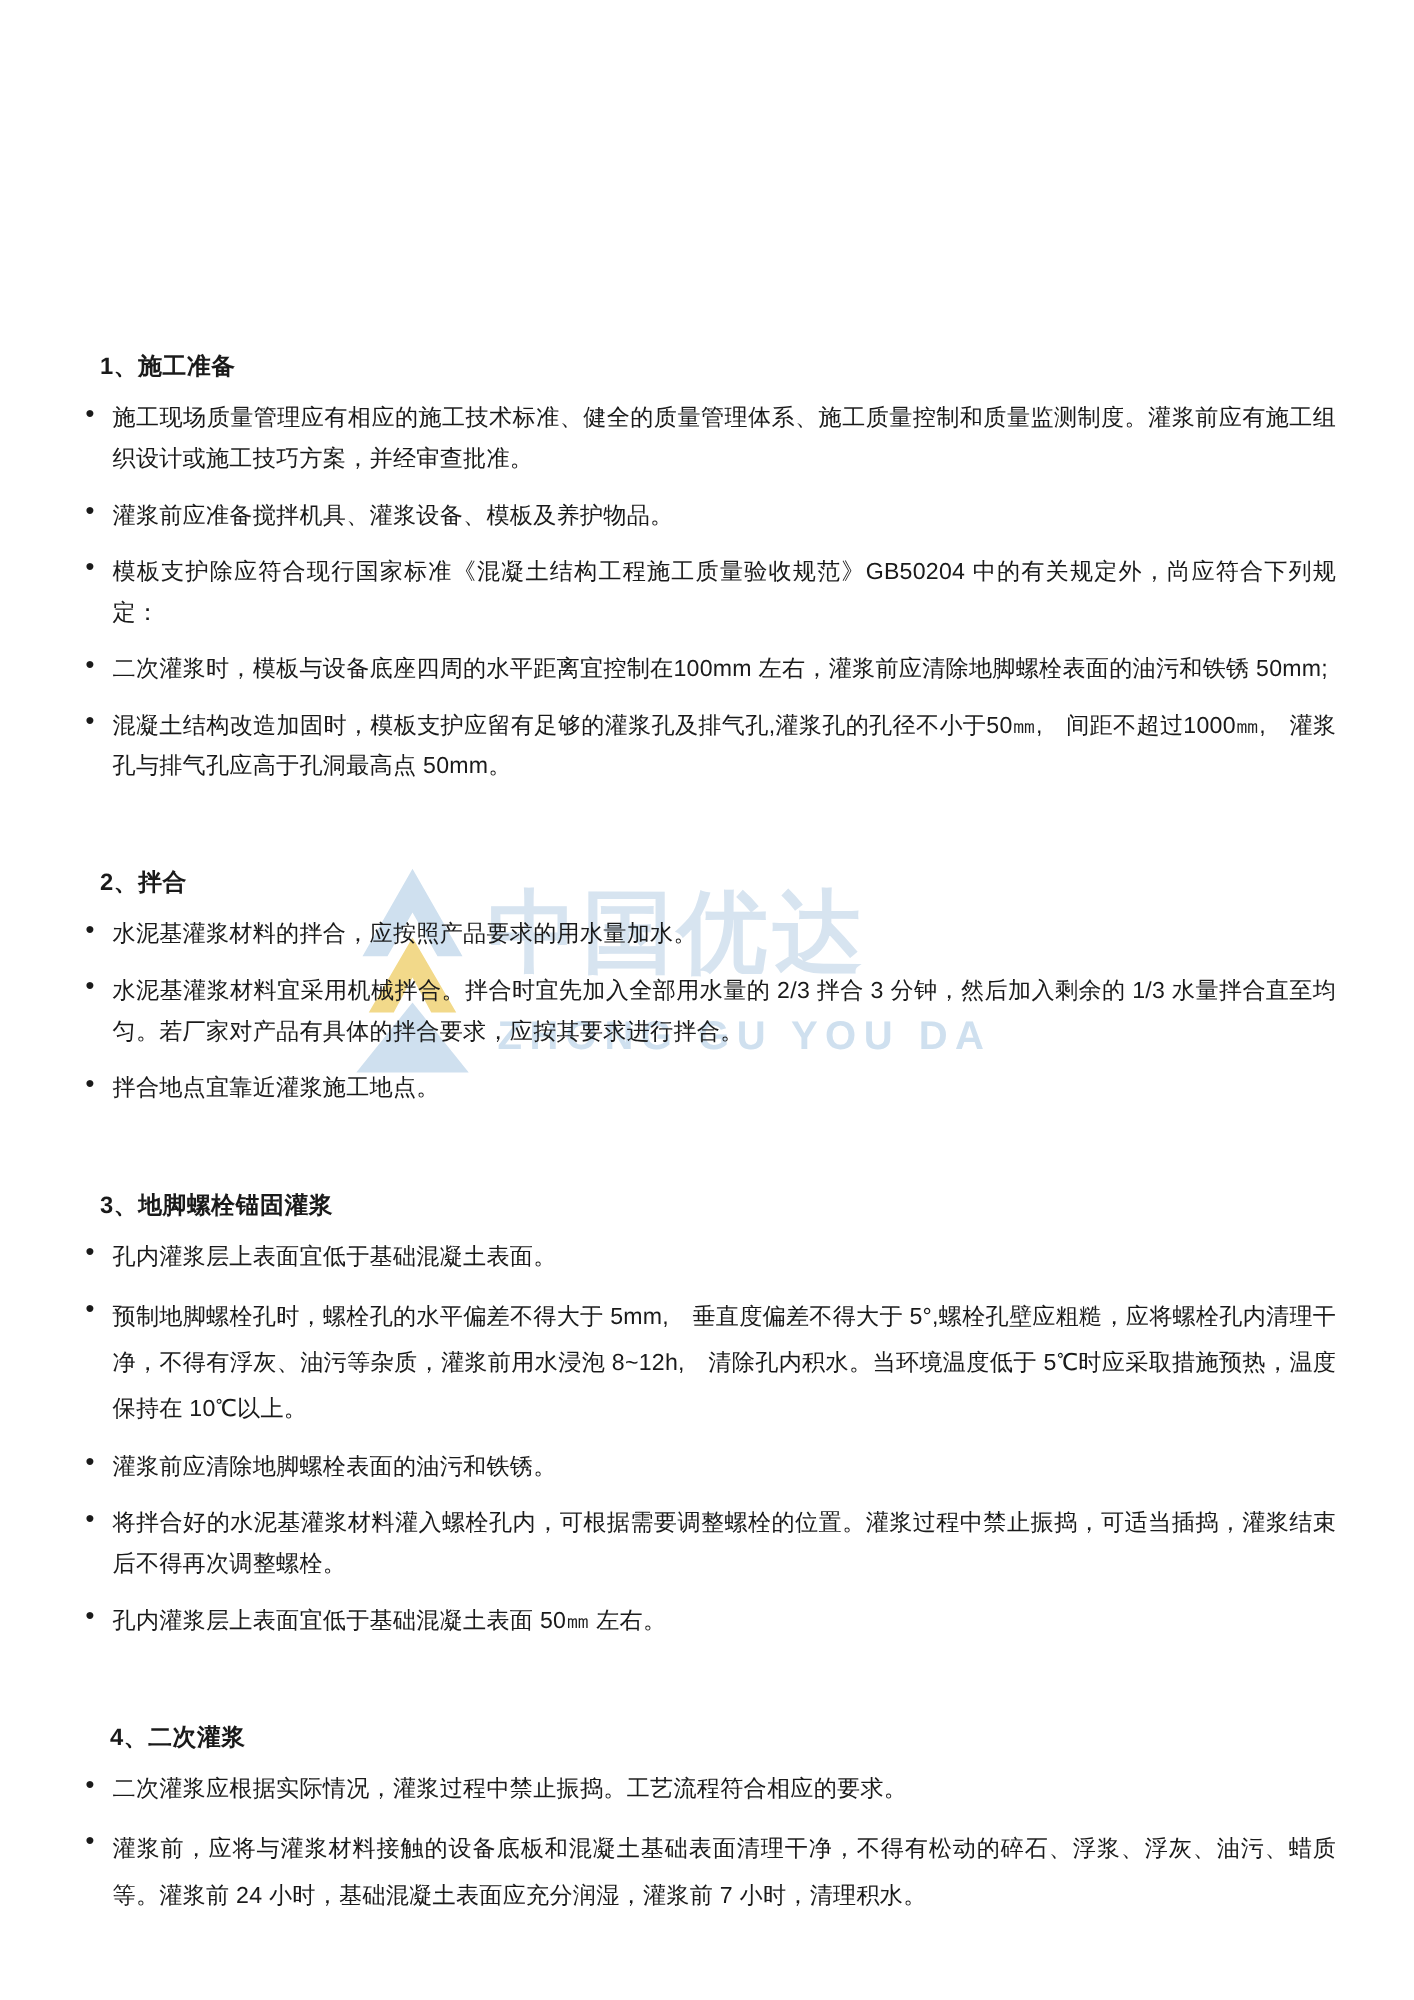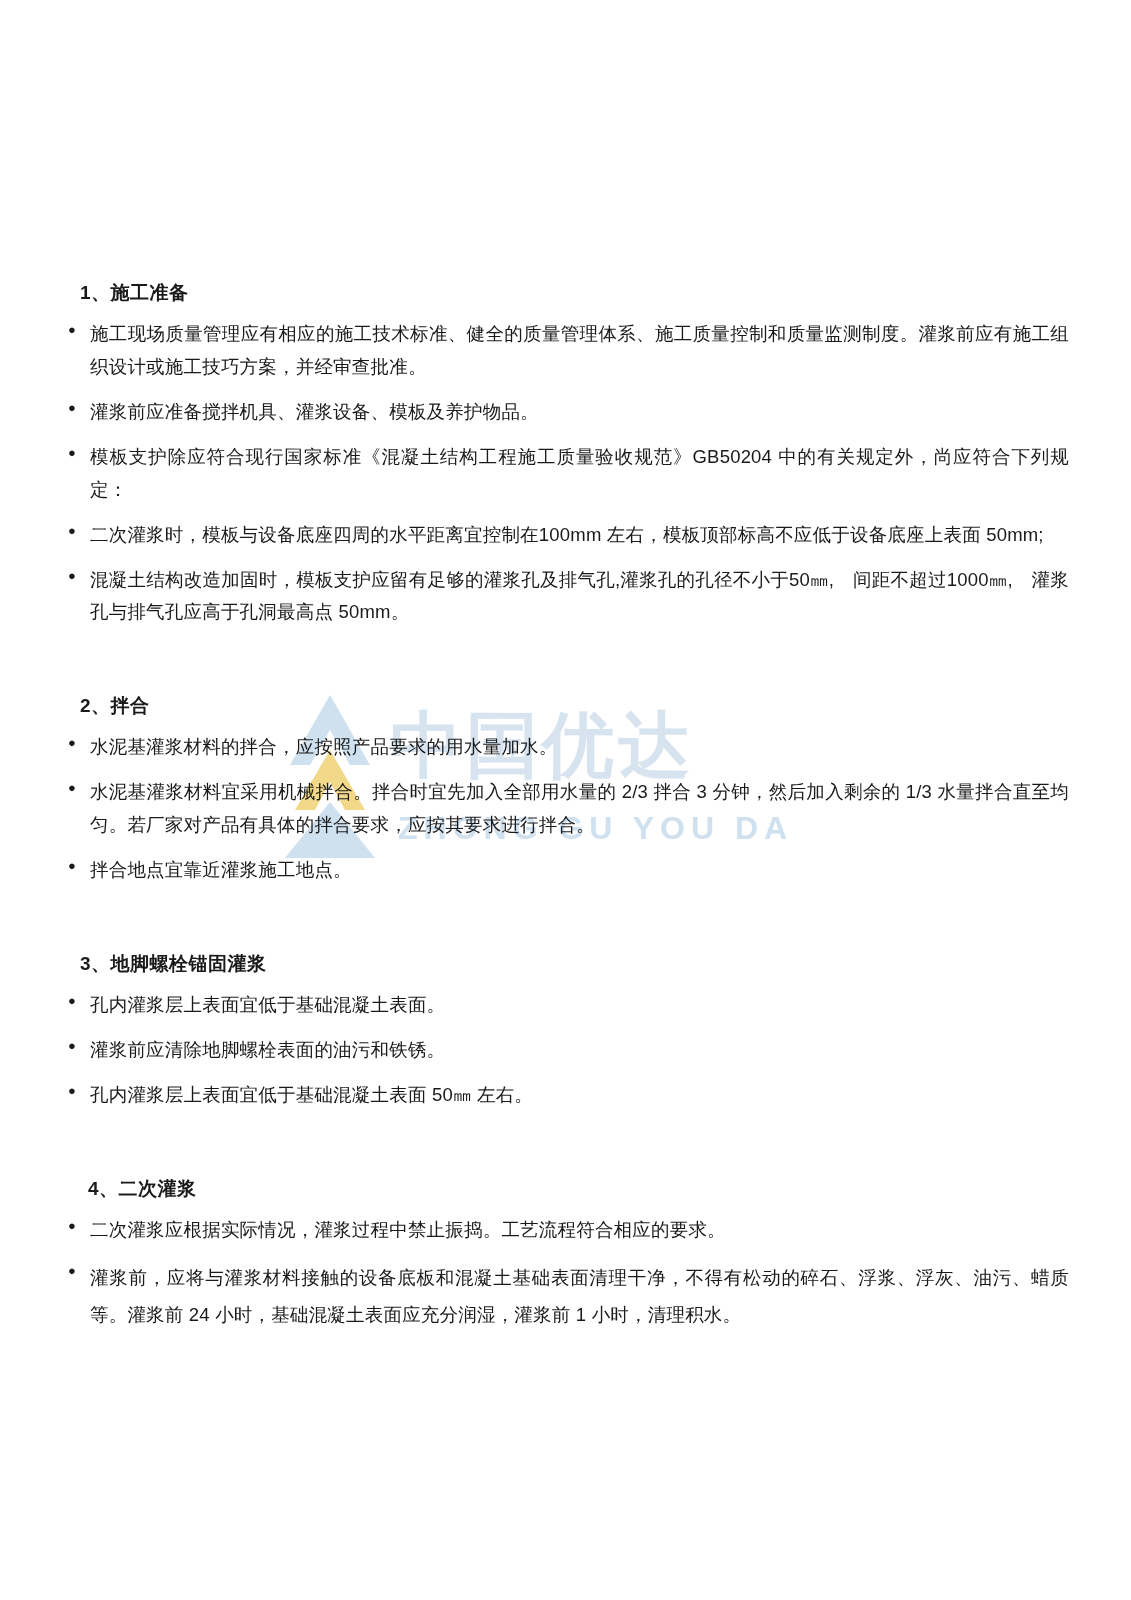--- a/index.html
+++ b/index.html
@@ -136,37 +136,39 @@
     </div>
   </div>
 
   <div class="content">
 
 
     <h2 class="sub-title first">1、施工准备</h2>
     <p class="bullet">施工现场质量管理应有相应的施工技术标准、健全的质量管理体系、施工质量控制和质量监测制度。灌浆前应有施工组织设计或施工技巧方案，并经审查批准。</p>
     <p class="bullet">灌浆前应准备搅拌机具、灌浆设备、模板及养护物品。</p>
     <p class="bullet">模板支护除应符合现行国家标准《混凝土结构工程施工质量验收规范》GB50204 中的有关规定外，尚应符合下列规定：</p>
-    <p class="bullet">二次灌浆时，模板与设备底座四周的水平距离宜控制在100mm 左右，模板顶部标高不应低于设备底座上表面 50mm;</p>
+    <p class="bullet">二次灌浆时，模板与设备底座四周的水平距离宜控制在100mm 左右，灌浆前应清除地脚螺栓表面的油污和铁锈 50mm;</p>
     <p class="bullet">混凝土结构改造加固时，模板支护应留有足够的灌浆孔及排气孔,灌浆孔的孔径不小于50㎜,　间距不超过1000㎜,　灌浆孔与排气孔应高于孔洞最高点 50mm。</p>
 
     <div class="gap-md"></div>
 
     <h2 class="sub-title">2、拌合</h2>
     <p class="bullet">水泥基灌浆材料的拌合，应按照产品要求的用水量加水。</p>
     <p class="bullet">水泥基灌浆材料宜采用机械拌合。拌合时宜先加入全部用水量的 2/3 拌合 3 分钟，然后加入剩余的 1/3 水量拌合直至均匀。若厂家对产品有具体的拌合要求，应按其要求进行拌合。</p>
     <p class="bullet">拌合地点宜靠近灌浆施工地点。</p>
 
     <div class="gap-md"></div>
 
     <h2 class="sub-title">3、地脚螺栓锚固灌浆</h2>
     <p class="bullet">孔内灌浆层上表面宜低于基础混凝土表面。</p>
+    <p class="bullet tall">预制地脚螺栓孔时，螺栓孔的水平偏差不得大于 5mm,　垂直度偏差不得大于 5°,螺栓孔壁应粗糙，应将螺栓孔内清理干净，不得有浮灰、油污等杂质，灌浆前用水浸泡 8~12h,　清除孔内积水。当环境温度低于 5℃时应采取措施预热，温度保持在 10℃以上。</p>
     <p class="bullet">灌浆前应清除地脚螺栓表面的油污和铁锈。</p>
+    <p class="bullet">将拌合好的水泥基灌浆材料灌入螺栓孔内，可根据需要调整螺栓的位置。灌浆过程中禁止振捣，可适当插捣，灌浆结束后不得再次调整螺栓。</p>
     <p class="bullet">孔内灌浆层上表面宜低于基础混凝土表面 50㎜ 左右。</p>
 
     <div class="gap-md"></div>
 
     <h2 class="sub-title indent">4、二次灌浆</h2>
     <p class="bullet">二次灌浆应根据实际情况，灌浆过程中禁止振捣。工艺流程符合相应的要求。</p>
-    <p class="bullet tall">灌浆前，应将与灌浆材料接触的设备底板和混凝土基础表面清理干净，不得有松动的碎石、浮浆、浮灰、油污、蜡质等。灌浆前 24 小时，基础混凝土表面应充分润湿，灌浆前 1 小时，清理积水。</p>
+    <p class="bullet tall">灌浆前，应将与灌浆材料接触的设备底板和混凝土基础表面清理干净，不得有松动的碎石、浮浆、浮灰、油污、蜡质等。灌浆前 24 小时，基础混凝土表面应充分润湿，灌浆前 7 小时，清理积水。</p>
 
   </div>
 </div>
 
 </body></html>

